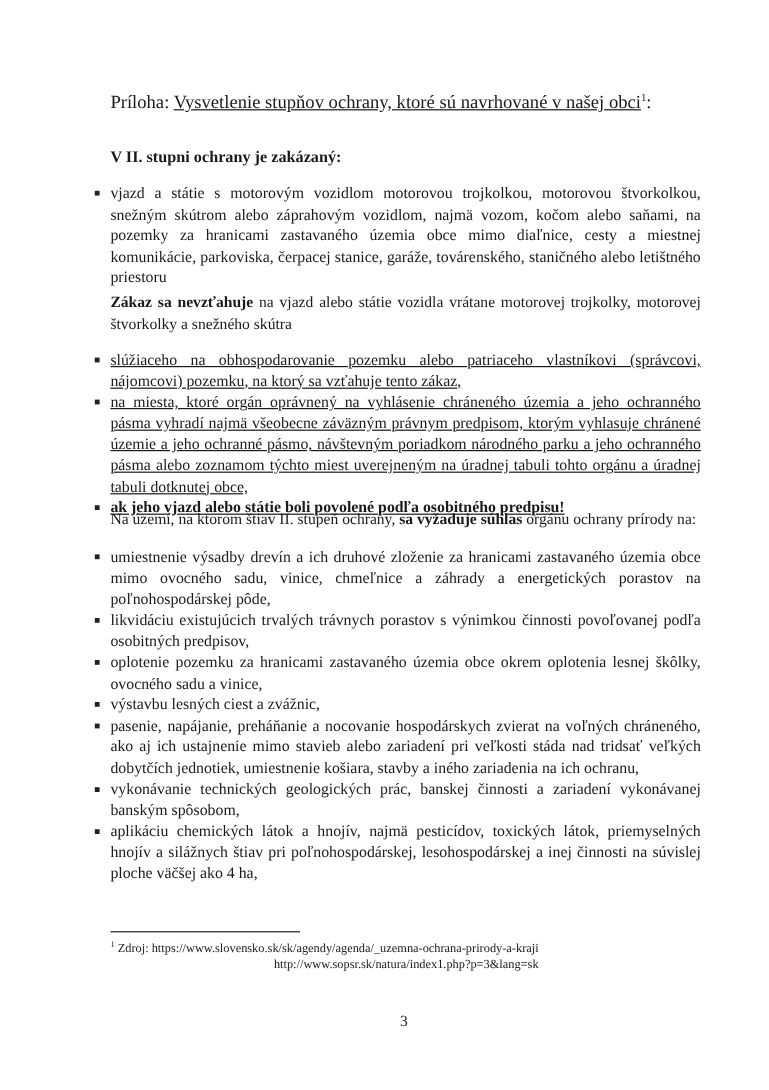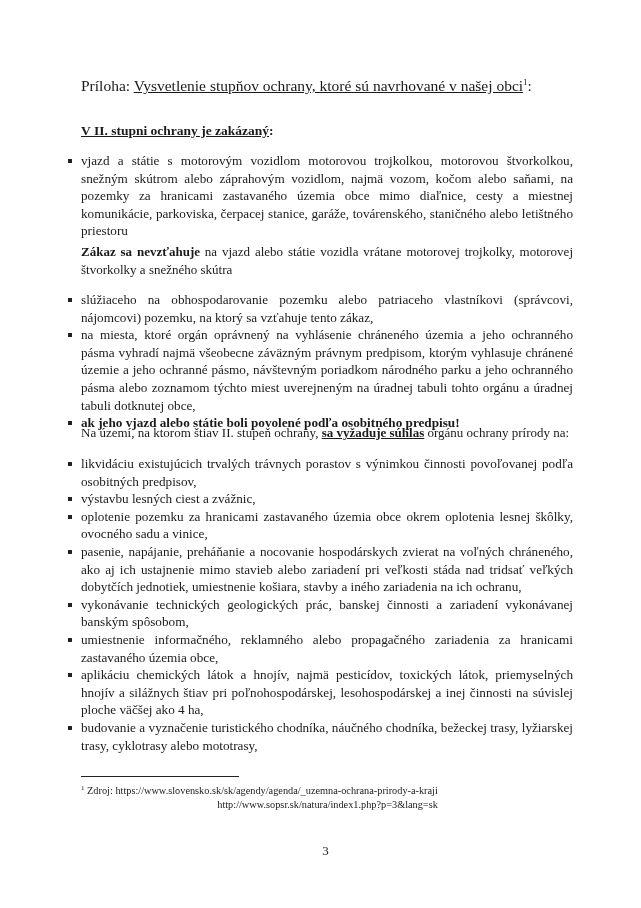--- a/index.html
+++ b/index.html
@@ -1,30 +1,30 @@
 <!DOCTYPE html>
 <html><head>
 <meta charset="utf-8">
 <style>
   html, body { margin:0; padding:0; background:#ffffff; }
   body { width:641px; height:908px; position:relative; overflow:hidden;
          font-family:"Liberation Serif", "DejaVu Serif", serif; color:#1a1a1a; }
-  .page { position:absolute; left:5px; top:0; width:560px; height:908px; }
+  .page { position:absolute; left:16px; top:0; width:560px; height:908px; }
   .title { position:absolute; left:76px; top:76px; font-size:15.5px; line-height:20px; white-space:nowrap; }
   .title .u { text-decoration:underline; }
   .title sup { font-size:9px; vertical-align:6px; line-height:0; }
   .h2 { position:absolute; left:76px; top:123px; font-size:13.5px; font-weight:bold; }
-  .h2 .u { text-decoration:underline; }
+  .h2 .u { }
   .block { position:absolute; left:76px; width:492px; font-size:13px; line-height:17.6px; text-align:justify; }
   ul.bl { list-style:none; margin:0; padding:0; position:absolute; left:76px; width:492px;
           font-size:13.2px; line-height:17.6px; text-align:justify; }
   ul.bl li { position:relative; text-align-last:left; }
   ul.bl li::before { content:""; position:absolute; left:-13px; top:7px; width:4px; height:4px; background:#222; }
   .b { font-weight:bold; }
-  .bu { font-weight:bold; text-decoration:underline; }
+  .bu { font-weight:bold; }
   .fn-rule { position:absolute; left:76px; top:776px; width:158px; height:1px; background:#222; }
   .fn { position:absolute; left:76px; top:784px; font-size:10.3px; line-height:14px; white-space:nowrap; }
   .fn sup { font-size:7px; vertical-align:4px; line-height:0; }
   .fn .l2 { padding-left:50px; display:block;text-align:right; }
   .pnum { position:absolute; left:0; width:641px; top:843px; text-align:center; font-size:13px; }
 </style>
 </head>
 <body>
 
 <div class="page">
@@ -38,39 +38,38 @@
   </div>
 
   <ul class="bl" style="top:152px;">
     <li>vjazd a státie s motorovým vozidlom motorovou trojkolkou, motorovou štvorkolkou, snežným skútrom alebo záprahovým vozidlom, najmä vozom, kočom alebo saňami, na pozemky za hranicami zastavaného územia obce mimo diaľnice, cesty a miestnej komunikácie, parkoviska, čerpacej stanice, garáže, továrenského, staničného alebo letištného priestoru</li>
   </ul>
 
   <div class="block" style="top:243px;">
     <span class="b">Zákaz sa nevzťahuje</span><span> na vjazd alebo státie vozidla vrátane motorovej trojkolky, motorovej štvorkolky a snežného skútra</span>
   </div>
 
-  <ul class="bl" style="top:291px;">
+  <ul class="bl" style="top:291px;text-decoration:underline;">
     <li>slúžiaceho na obhospodarovanie pozemku alebo patriaceho vlastníkovi (správcovi, nájomcovi) pozemku, na ktorý sa vzťahuje tento zákaz,</li>
     <li>na miesta, ktoré orgán oprávnený na vyhlásenie chráneného územia a jeho ochranného pásma vyhradí najmä všeobecne záväzným právnym predpisom, ktorým vyhlasuje chránené územie a jeho ochranné pásmo, návštevným poriadkom národného parku a jeho ochranného pásma alebo zoznamom týchto miest uverejneným na úradnej tabuli tohto orgánu a úradnej tabuli dotknutej obce,</li>
     <li class="b">ak jeho vjazd alebo státie boli povolené podľa osobitného predpisu!</li>
   </ul>
 
   <div class="block" style="top:424px;">
     <span>Na území, na ktorom štiav II. stupeň ochrany, </span><span class="bu">sa vyžaduje súhlas</span><span> orgánu ochrany prírody na:</span>
   </div>
 
   <ul class="bl" style="top:455px;">
+    <li>umiestnenie výsadby drevín a ich druhové zloženie za hranicami zastavaného územia obce mimo ovocného sadu, vinice, chmeľnice a záhrady a energetických porastov na poľnohospodárskej pôde,</li>
     <li>likvidáciu existujúcich trvalých trávnych porastov s výnimkou činnosti povoľovanej podľa osobitných predpisov,</li>
+    <li>oplotenie pozemku za hranicami zastavaného územia obce okrem oplotenia lesnej škôlky, ovocného sadu a vinice,</li>
     <li>výstavbu lesných ciest a zvážnic,</li>
-    <li>oplotenie pozemku za hranicami zastavaného územia obce okrem oplotenia lesnej škôlky, ovocného sadu a vinice,</li>
     <li>pasenie, napájanie, preháňanie a nocovanie hospodárskych zvierat na voľných chráneného, ako aj ich ustajnenie mimo stavieb alebo zariadení pri veľkosti stáda nad tridsať veľkých dobytčích jednotiek, umiestnenie košiara, stavby a iného zariadenia na ich ochranu,</li>
     <li>vykonávanie technických geologických prác, banskej činnosti a zariadení vykonávanej banským spôsobom,</li>
-    <li>umiestnenie informačného, reklamného alebo propagačného zariadenia za hranicami zastavaného územia obce,</li>
     <li>aplikáciu chemických látok a hnojív, najmä pesticídov, toxických látok, priemyselných hnojív a silážnych štiav pri poľnohospodárskej, lesohospodárskej a inej činnosti na súvislej ploche väčšej ako 4 ha,</li>
-    <li>budovanie a vyznačenie turistického chodníka, náučného chodníka, bežeckej trasy, lyžiarskej trasy, cyklotrasy alebo mototrasy,</li>
   </ul>
 
   <div class="fn-rule"></div>
   <div class="fn">
     <sup>1</sup><span> Zdroj: </span><span>https://www.slovensko.sk/sk/agendy/agenda/_uzemna-ochrana-prirody-a-kraji</span>
     <span class="l2">http://www.sopsr.sk/natura/index1.php?p=3&amp;lang=sk</span>
   </div>
 
   <div class="pnum">3</div>
 </div>

